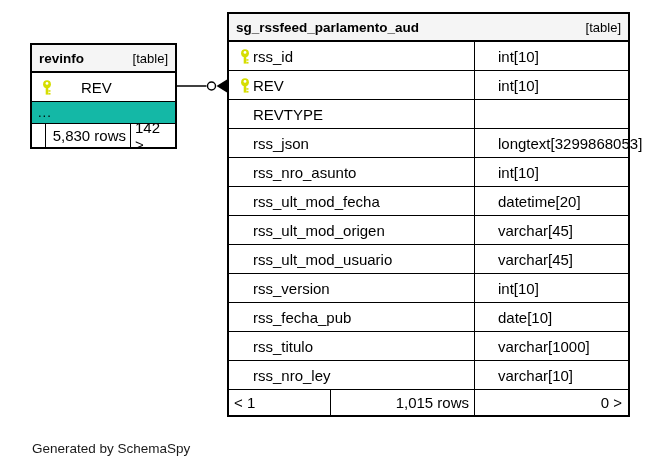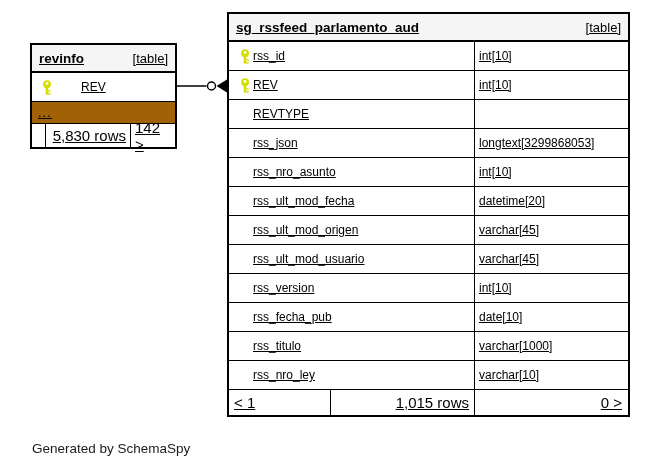--- a/index.html
+++ b/index.html
@@ -19,22 +19,21 @@
   }
   .connector-svg {
     position: absolute;
     left: 0; top: 0;
     width: 648px; height: 476px;
     pointer-events: none;
   }
   .db-table {
     position: absolute;
     border: 2px solid #000;
-    background: #a16207;
-    text-decoration: underline;
+    background: #14b8a6;
   }
   #table-revinfo { left: 30px; top: 43px; width: 147px; }
   #table-aud     { left: 227px; top: 12px; width: 403px; }
 
   .tbl-header {
     height: 28px;
     background: var(--header-bg, #f5f5f5);
     border-bottom: 2px solid #000;
     display: flex;
     align-items: center;
@@ -43,35 +42,36 @@
     font-size: 13.5px;
     font-weight: bold;
   }
   .tbl-badge { font-weight: normal; font-size: 13px; }
 
   .col-row {
     display: flex;
     align-items: stretch;
     height: 29px;
     border-bottom: 1px solid #000;
-    font-size: 12px;
+    font-size: 15px;
     background: #fff;
   }
   .cell-name {
     flex: 0 0 246px;
     display: flex;
     align-items: center;
     padding-left: 7px;
     border-right: 1px solid #000;
   }
   .cell-type {
     flex: 1;
     display: flex;
     align-items: center;
     padding-left: 4px;
+    margin-left: 19px;
   }
   .key-slot {
     width: 17px;
     display: flex;
     align-items: center;
     justify-content: center;
     flex: 0 0 17px;
   }
   .key-slot svg { display: block; }
 

